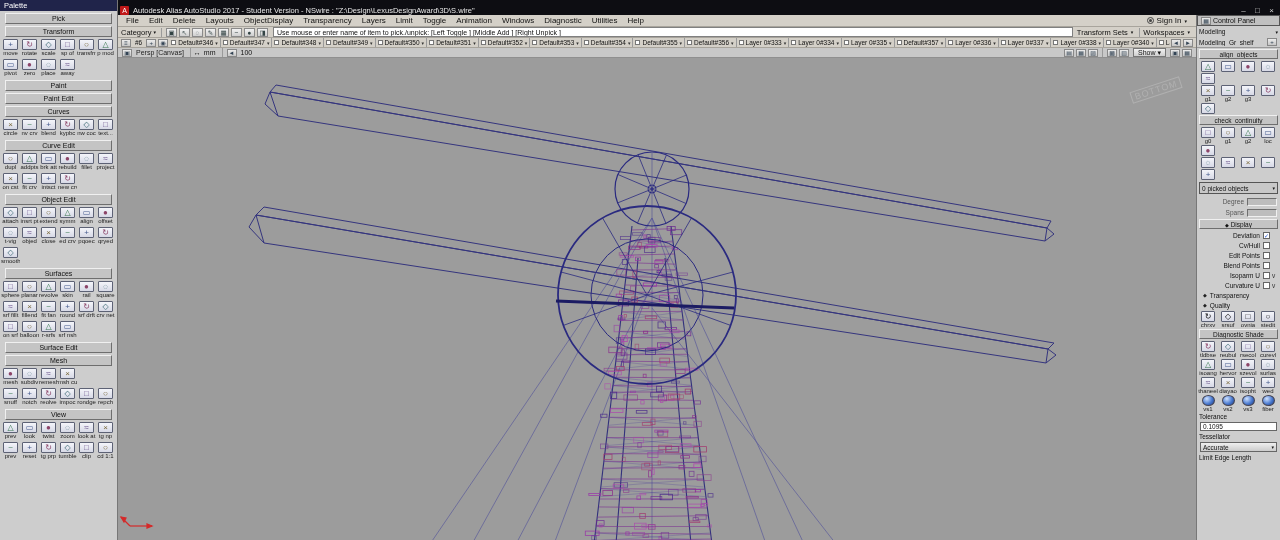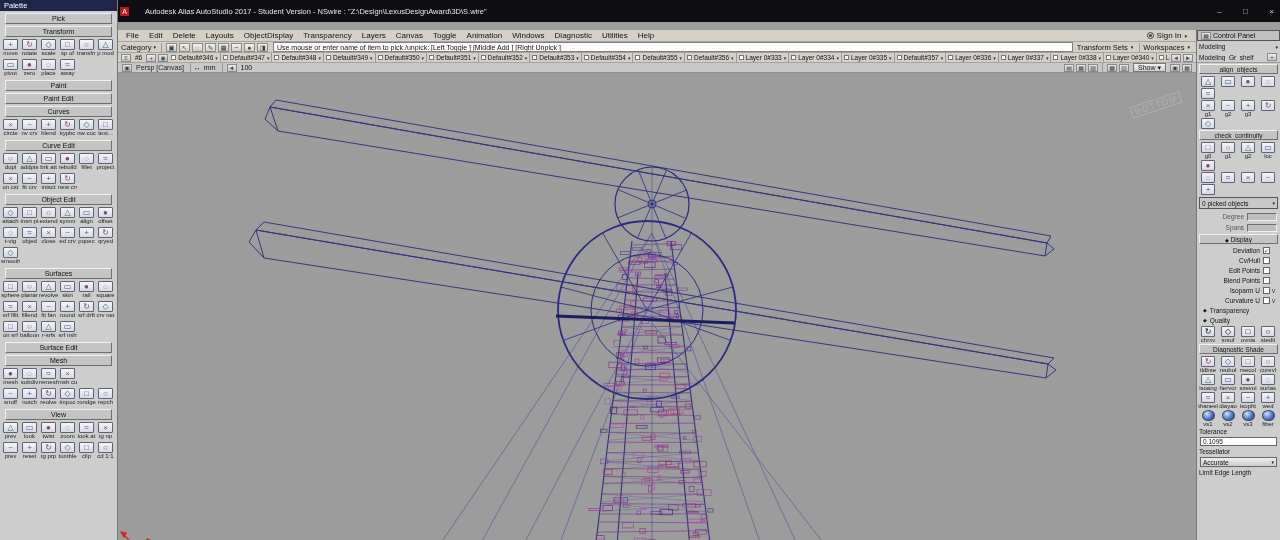--- a/index.html
+++ b/index.html
@@ -13,28 +13,28 @@
   .psec-header { margin:2px 5px 1px 5px; height:11px; line-height:10px; text-align:center;
                  font-size:7px; background:#c4c4c4; border:1px solid; border-color:#f0f0f0 #6e6e6e #6e6e6e #f0f0f0; }
   .prow { display:flex; padding:0 1px; height:20px; }
   .ptool { width:19px; text-align:center; overflow:hidden; }
   .ticon { width:15px; height:11px; margin:1px auto 0 auto; font-size:8px; line-height:10px;
            background:linear-gradient(#f4f5fa,#d7d9e6); border:1px solid #5d6275; border-radius:1px; overflow:hidden;}
   .tlabel { font-size:6px; color:#1c1c1c; line-height:6px; white-space:nowrap; overflow:hidden; }
 
   
   .right-side { flex:1; display:flex; flex-direction:column; }
-  .title-bar { height:22px; background:#0d0d12; color:#e8e8e8; display:flex; align-items:center;
-               font-size:7.5px; padding:0 2px;gap:12px; }
+  .title-bar { height:15px; background:#0d0d12; color:#e8e8e8; display:flex; align-items:flex-end;
+               font-size:7.5px; padding:0 2px; }
   .alogo { background:#c01818; color:#fff; width:9px; height:9px; font-size:7px; line-height:9px;
            text-align:center; margin-right:4px; border-radius:1px; }
   .title-text { flex:1; white-space:nowrap; overflow:hidden; }
   .win-btn { width:13px; text-align:center; color:#cfcfcf; font-size:8px; margin-left:1px; }
 
-  .below { flex:1; display:flex;margin-top:8px; }
+  .below { flex:1; display:flex; }
   .main { width:1078px; display:flex; flex-direction:column; }
 
   .menu-bar { height:12px; background:#d4d0c8; border-bottom:1px solid #a8a49c; display:flex;
               align-items:center; font-size:8px; padding:0 3px; }
   .menu-item { padding:0 5px; white-space:nowrap; }
   .signin { margin-left:auto; display:flex; align-items:center; font-size:8px; white-space:nowrap; padding-right:6px;}
   .person-icon { width:7px; height:7px; border:1px solid #444; border-radius:50%; margin-right:3px; position:relative;}
   .person-icon:after { content:""; position:absolute; left:1px; top:1px; width:3px; height:3px; background:#444; border-radius:50%; }
 
   .toolbar { height:11px; background:#d4d0c8; border-bottom:1px solid #a8a49c; display:flex;
@@ -469,21 +469,21 @@
 
         <div class="menu-bar">
           <div id="menu-items" style="display:flex">
               <span class="menu-item">File</span>
               <span class="menu-item">Edit</span>
               <span class="menu-item">Delete</span>
               <span class="menu-item">Layouts</span>
               <span class="menu-item">ObjectDisplay</span>
               <span class="menu-item">Transparency</span>
               <span class="menu-item">Layers</span>
-              <span class="menu-item">Canvas</span>
+              <span class="menu-item">Limit</span>
               <span class="menu-item">Toggle</span>
               <span class="menu-item">Animation</span>
               <span class="menu-item">Windows</span>
               <span class="menu-item">Diagnostic</span>
               <span class="menu-item">Utilities</span>
               <span class="menu-item">Help</span>
             </div>
           <div class="signin">
             <span class="person-icon"></span>
             <span>Sign In</span>

